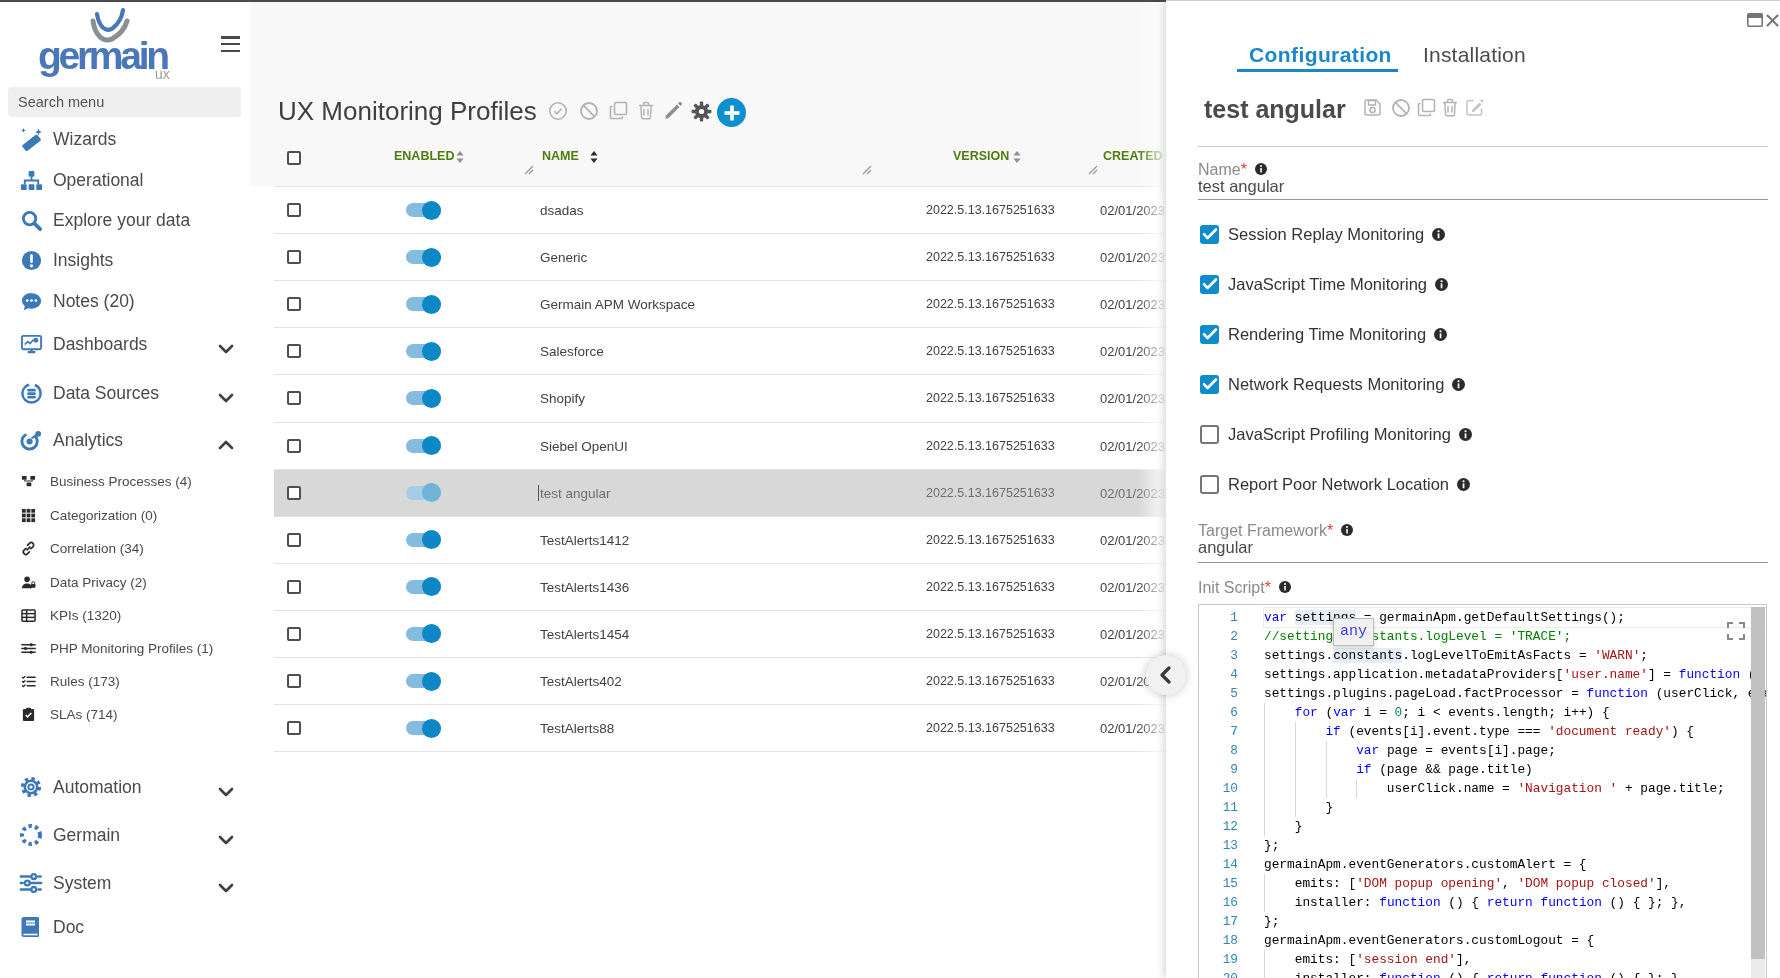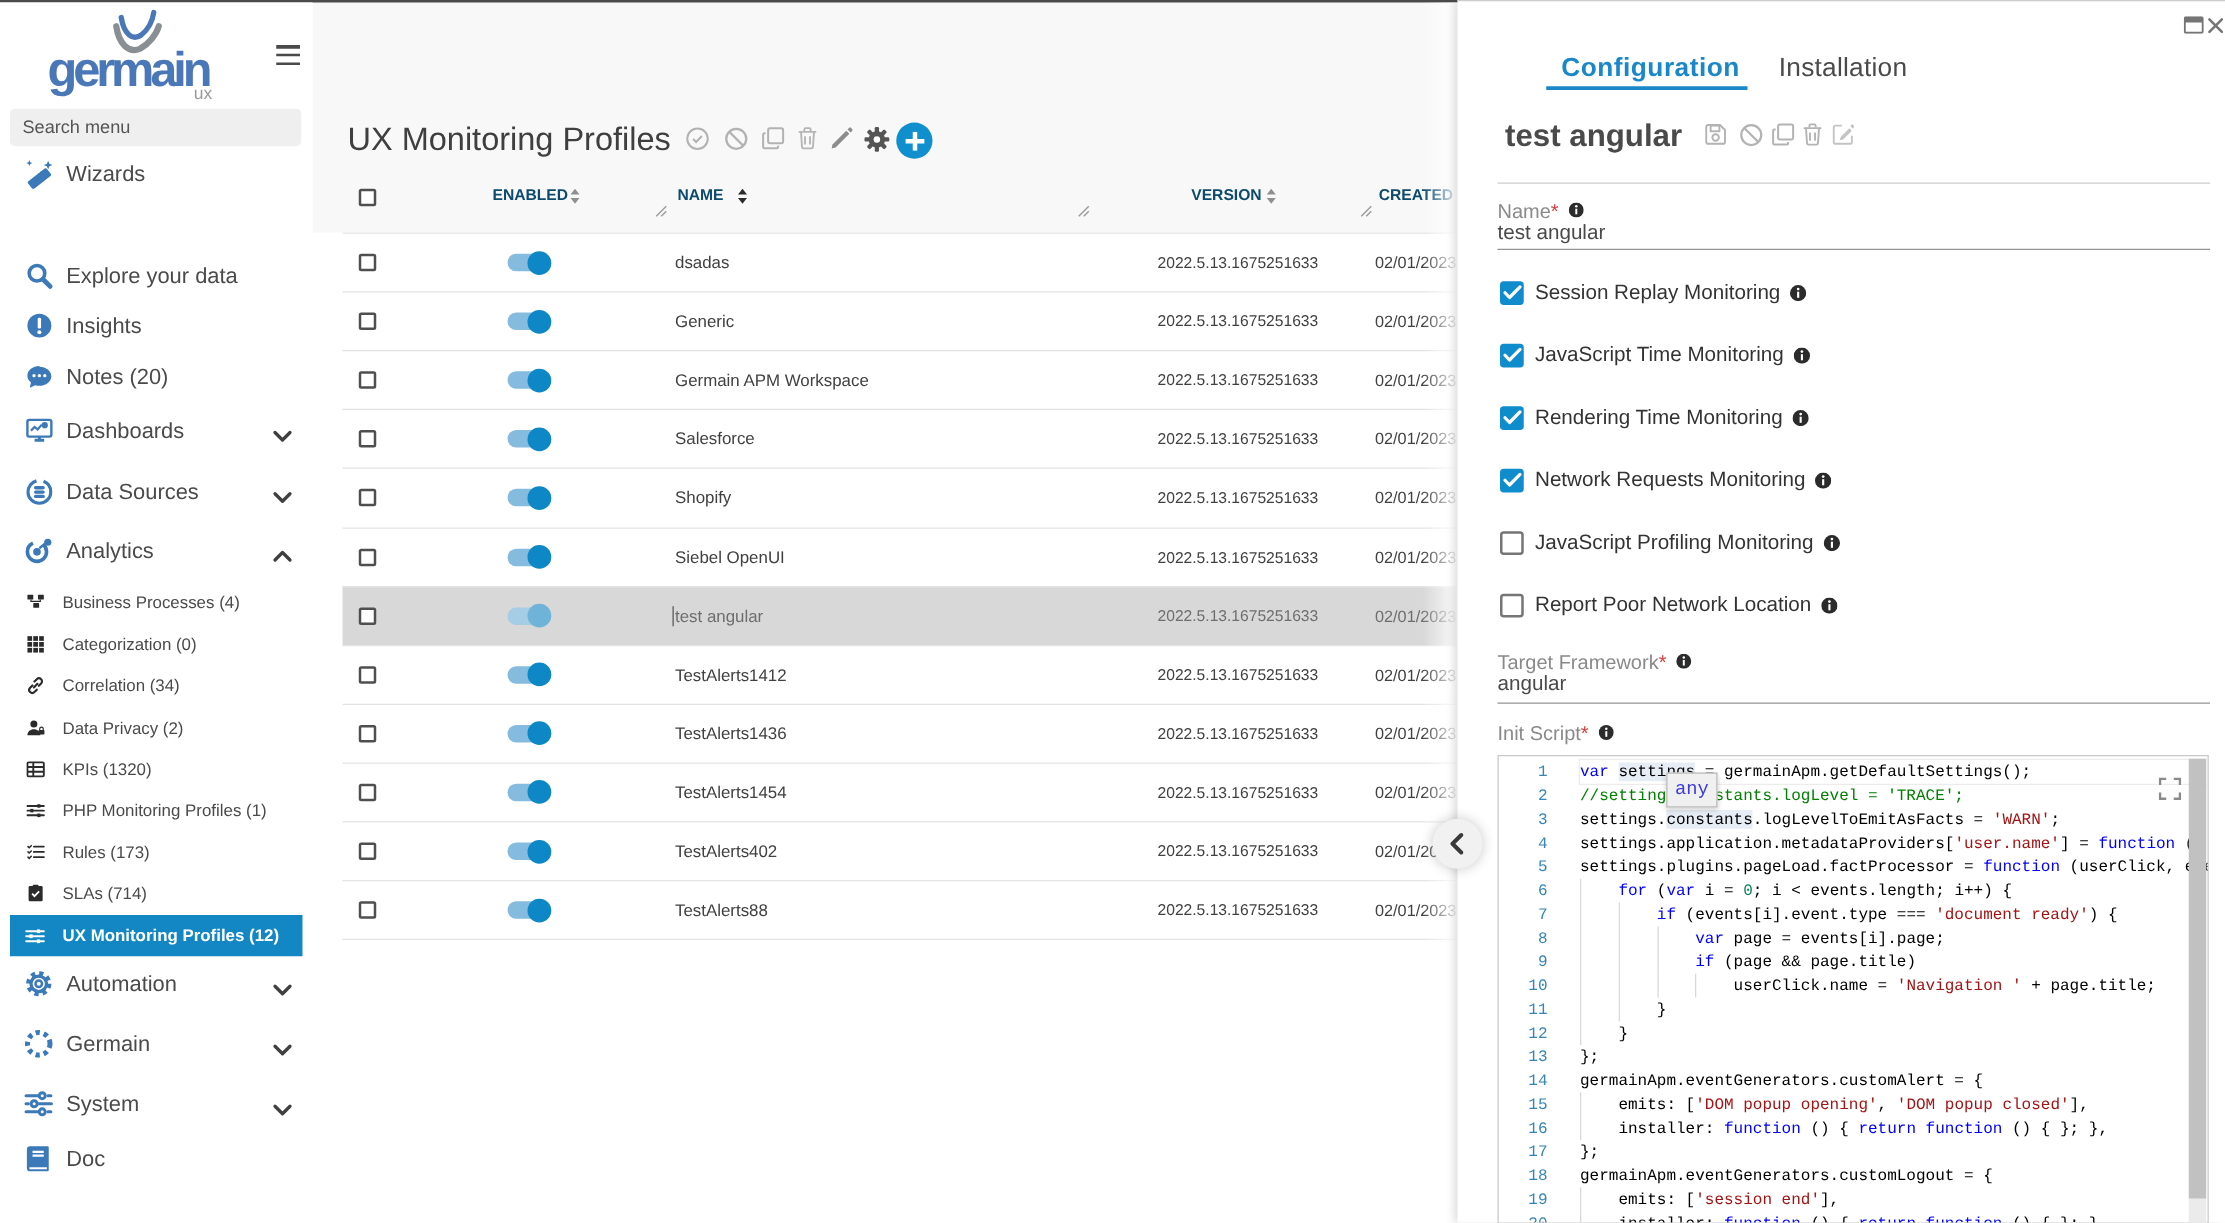--- a/index.html
+++ b/index.html
@@ -30,21 +30,21 @@
 #searchbar { position:absolute; left:25px; top:13px; width:890px; height:44px; background:#fff; border-radius:3px 3px 0 0; }
 #searchbar .mag { position:absolute; left:14px; top:12px; }
 #searchbar .ph { position:absolute; left:42px; top:9px; font-size:21px; color:#8e8e8e; }
 #pagetitle { position:absolute; left:28px; top:94px; font-size:26px; color:#3f3f3f; letter-spacing:0px; }
 .tbi { position:absolute; top:99px; width:20px; height:20px; }
 #plusbtn { position:absolute; left:467px; top:96px; width:29px; height:29px; border-radius:50%; background:#0f8fce; }
 
 
 #tablewrap { position:absolute; left:24px; top:131px; width:891px; }
 .hrow { position:absolute; left:0; top:0; width:891px; height:53px; }
-.hcell { position:absolute; font-size:12.5px; font-weight:bold; color:#0c4a6e; top:16px; white-space:nowrap; }
+.hcell { position:absolute; font-size:12.5px; font-weight:bold; color:#4d7c0f; top:16px; white-space:nowrap; }
 .trow { position:absolute; left:0; width:891px; height:47.1px; border-top:1px solid #e3e3e3; background:#fff; }
 .trow .cb, .hrow .cb { position:absolute; left:13px; top:50%; margin-top:-7px; width:14px; height:14px; border:2px solid #4f4f4f; border-radius:2px; background:#fff; }
 .hrow .cb { top:18px; margin-top:0; }
 .tname { position:absolute; left:266px; top:50%; transform:translateY(-50%); font-size:13.5px; color:#414141; }
 .tver { position:absolute; left:652px; top:50%; transform:translateY(-50%); font-size:12.5px; color:#414141; }
 .tdate { position:absolute; left:826px; top:50%; transform:translateY(-50%); font-size:13px; color:#414141; white-space:nowrap; }
 .toggle { position:absolute; left:132px; top:50%; margin-top:-10px; width:35px; height:20px; }
 .toggle .track { position:absolute; left:0; top:3px; width:35px; height:14px; border-radius:7px; background:#84bbde; }
 .toggle .knob { position:absolute; right:0; top:0.5px; width:19px; height:19px; border-radius:50%; background:#0d87c5; }
 .toggle.dis .track { background:#a5cde6; }
@@ -116,20 +116,32 @@
       <span class="ni">
         <svg width="24" height="24" viewBox="0 0 24 24" fill="#3b79b8">
           <rect x="3" y="12.5" width="19" height="7.5" rx="1.2" transform="rotate(-38 12 16)"></rect>
           <path d="M19.5 1.5l1 2.4 2.4 1-2.4 1-1 2.4-1-2.4-2.4-1 2.4-1z"></path>
           <path d="M4.5 1l.7 1.7 1.7.7-1.7.7-.7 1.7-.7-1.7L2.1 3.4l1.7-.7z"></path>
           <path d="M13.5 9.8l.6 1.5 1.5.6-1.5.6-.6 1.5-.6-1.5-1.5-.6 1.5-.6z"></path>
         </svg>
       </span>
       <span class="nt">Wizards</span>
     </div>
+<div class="nav" style="top:158px;">
+      <span class="ni">
+        <svg width="23" height="23" viewBox="0 0 24 24" fill="#3b79b8">
+          <rect x="9" y="2" width="6" height="6" rx="1"></rect>
+          <rect x="1" y="16" width="6" height="6" rx="1"></rect>
+          <rect x="9" y="16" width="6" height="6" rx="1"></rect>
+          <rect x="17" y="16" width="6" height="6" rx="1"></rect>
+          <path d="M11 8h2v3h7v5h-2v-3H6v3H4v-5h7z"></path>
+        </svg>
+      </span>
+      <span class="nt">Operational</span>
+    </div>
 <div class="nav" style="top:198px;">
       <span class="ni">
         <svg width="23" height="23" viewBox="0 0 24 24" fill="none" stroke="#3b79b8" stroke-width="3">
           <circle cx="10" cy="10" r="6.5"></circle>
           <line x1="15" y1="15" x2="21" y2="21" stroke-width="4" stroke-linecap="round"></line>
         </svg>
       </span>
       <span class="nt">Explore your data</span>
     </div>
 <div class="nav" style="top:238px;">
@@ -284,33 +296,20 @@
     </div>
 <div class="sub" style="top:696px;">
       <span class="ni">
         <svg width="15" height="15" viewBox="0 0 16 16" fill="#2b2b2b">
           <rect x="2" y="2" width="12" height="13" rx="1.2"></rect>
           <rect x="5.5" y="0.8" width="5" height="3" rx="0.8" fill="#2b2b2b"></rect>
           <path d="M5 8.5l2 2 4-4" fill="none" stroke="#fff" stroke-width="1.6"></path>
         </svg>
       </span>
       <span class="nt">SLAs  (714)</span>
-    </div>
-<div class="sub sel" style="top:730px;">
-      <span class="ni">
-        <svg width="16" height="16" viewBox="0 0 16 16" fill="none" stroke="#fff" stroke-width="1.7" stroke-linecap="round">
-          <line x1="1" y1="4" x2="15" y2="4"></line>
-          <line x1="1" y1="8" x2="15" y2="8"></line>
-          <line x1="1" y1="12" x2="15" y2="12"></line>
-          <rect x="9.5" y="2.5" width="2.6" height="3" fill="#fff" stroke="none"></rect>
-          <rect x="3.5" y="6.5" width="2.6" height="3" fill="#fff" stroke="none"></rect>
-          <rect x="9.5" y="10.5" width="2.6" height="3" fill="#fff" stroke="none"></rect>
-        </svg>
-      </span>
-      <span class="nt">UX Monitoring Profiles  (12)</span>
     </div>
 <div class="nav" style="top:765px;">
       <span class="ni">
         <svg width="24" height="24" viewBox="0 0 24 24" fill="none" stroke="#3b79b8">
           <circle cx="12" cy="12" r="8" stroke-width="4.2" stroke-dasharray="3.2 3.1"></circle>
           <circle cx="12" cy="12" r="6.2" stroke-width="2.6"></circle>
           <circle cx="12" cy="12" r="2.6" stroke-width="2"></circle>
         </svg>
       </span>
       <span class="nt">Automation</span>

